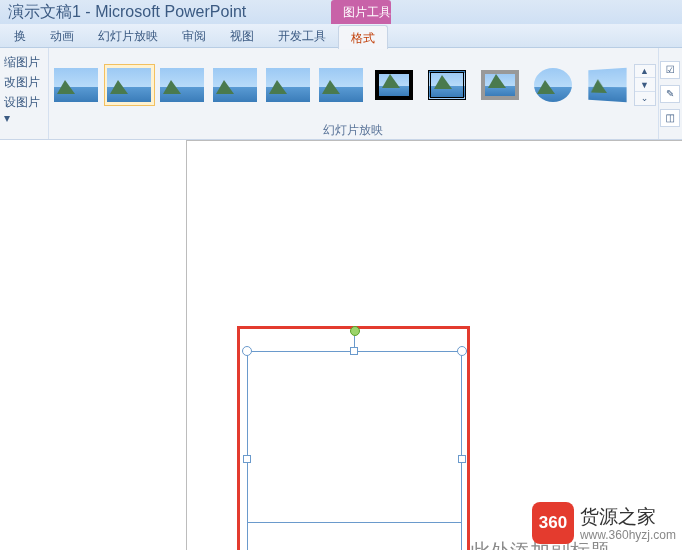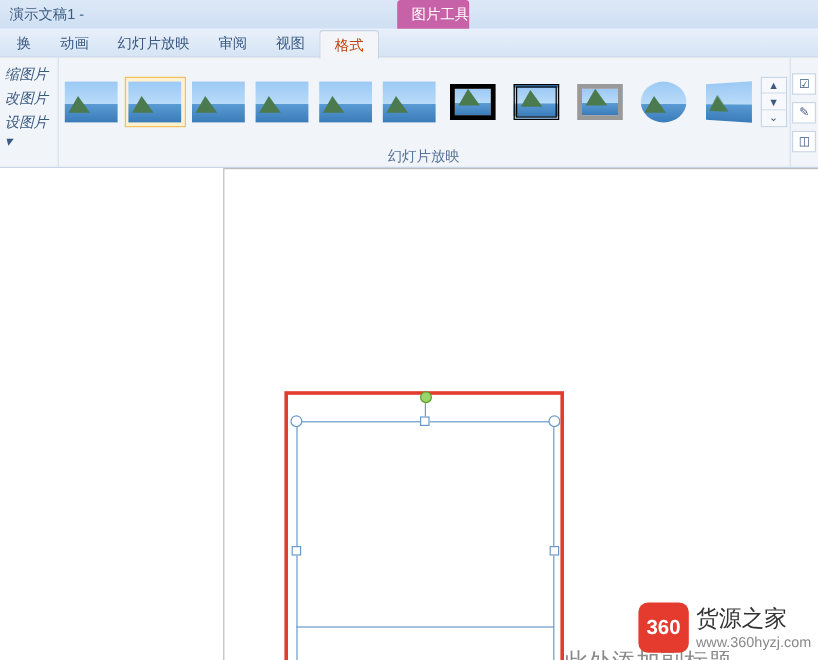--- a/index.html
+++ b/index.html
@@ -1,24 +1,24 @@
 <!DOCTYPE html>
 <html><head>
 <meta charset="utf-8">
 <style>
 *{margin:0;padding:0;box-sizing:border-box;font-family:"Microsoft YaHei","SimSun",sans-serif;}
 body{background:#fff;width:682px;height:550px;overflow:hidden;position:relative;}
-.title-bar{height:24px;background:linear-gradient(#dce8f6,#cfe0f4);display:flex;align-items:center;padding:0 8px;font-size:12px;color:#3b5a82;}
+.title-bar{height:24px;background:linear-gradient(#dce8f6,#cfe0f4);display:flex;align-items:center;padding:0 8px;font-size:16px;color:#3b5a82;}
 .contextual-tab{position:absolute;left:331px;top:0;height:24px;width:60px;background:#c862a8;color:#fff;font-size:12px;text-align:right;line-height:24px;border-top-left-radius:3px;border-top-right-radius:3px;}
 .menu-bar{height:24px;background:linear-gradient(#e8f0fa,#d6e4f4);display:flex;align-items:center;padding:0 2px;font-size:12px;color:#3b5a82;border-bottom:1px solid #b8cde4;}
 .menu-item{padding:0 12px;height:24px;line-height:24px;cursor:pointer;}
 .menu-item.active{background:#f3f5f9;border:1px solid #c6d4e6;border-bottom:none;border-top-left-radius:3px;border-top-right-radius:3px;color:#c2410c;position:relative;top:1px;}
 .ribbon{height:92px;background:#f1f4f8;border-bottom:1px solid #c9d6e8;display:flex;}
 .ribbon-left{width:58px;border-right:1px solid #d5e0ef;padding:6px 4px;font-size:12px;color:#3b5a82;display:flex;flex-direction:column;gap:4px;}
-.ribbon-left span{display:block;line-height:16px;font-style:italic;}
+.ribbon-left span{display:block;line-height:16px;}
 .ribbon-main{flex:1;display:flex;flex-direction:column;}
 .gallery{flex:1;display:flex;align-items:center;padding:6px 2px;gap:2px;}
 .thumb{width:51px;height:42px;border:1px solid transparent;display:flex;align-items:center;justify-content:center;cursor:pointer;}
 .thumb.hover{border:1px solid #f2c060;background:#fff2d0;}
 .landscape{width:44px;height:34px;background:linear-gradient(#9cc9f4 0%,#b8dbf9 55%,#5a9bd4 55%,#3a7cb9 100%);position:relative;overflow:hidden;}
 .mountain{position:absolute;left:3px;bottom:8px;width:0;height:0;border-left:8px solid transparent;border-right:10px solid transparent;border-bottom:14px solid #4a7a4e;}
 .thumb.frame-black .landscape{border:4px solid #000;width:38px;height:30px;}
 .thumb.frame-double .landscape{border:3px double #000;width:38px;height:30px;}
 .thumb.frame-gray .landscape{border:4px solid #999;width:38px;height:30px;}
 .thumb.oval .landscape{border-radius:50%;width:38px;height:34px;}
@@ -49,29 +49,31 @@
 .wm-logo{width:42px;height:42px;background:#e43b2e;border-radius:8px;color:#fff;font-weight:bold;font-size:17px;display:flex;align-items:center;justify-content:center;font-family:Arial;margin-top:12px;}
 .wm-text{font-size:19px;color:#333;font-family:SimSun;line-height:1.1;margin-top:15px;}
 .wm-url{font-size:12px;color:#888;font-family:Arial;}
 </style>
 </head>
 <body>
 
 <div class="title-bar">
   <span>演示文稿1</span>
   <span>&nbsp;-&nbsp;</span>
+  <span>Microsoft PowerPoint</span>
 </div>
 <div class="contextual-tab">图片工具</div>
 
 <div class="menu-bar">
   <div class="menu-item">换</div>
   <div class="menu-item">动画</div>
   <div class="menu-item">幻灯片放映</div>
   <div class="menu-item">审阅</div>
   <div class="menu-item">视图</div>
+  <div class="menu-item">开发工具</div>
   <div class="menu-item active">格式</div>
 </div>
 
 <div class="ribbon">
   <div class="ribbon-left">
     <span>缩图片</span>
     <span>改图片</span>
     <span>设图片 ▾</span>
   </div>
   <div class="ribbon-main">

